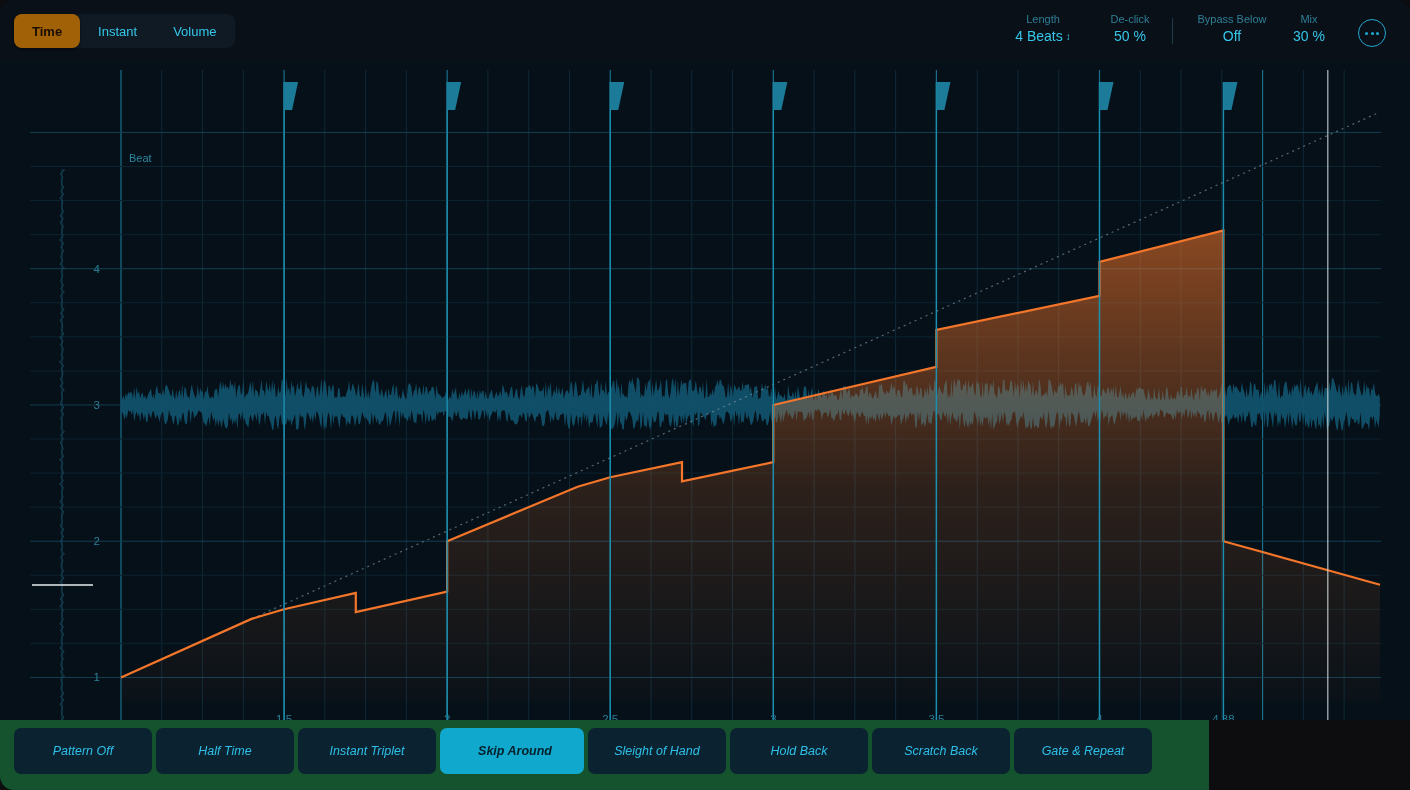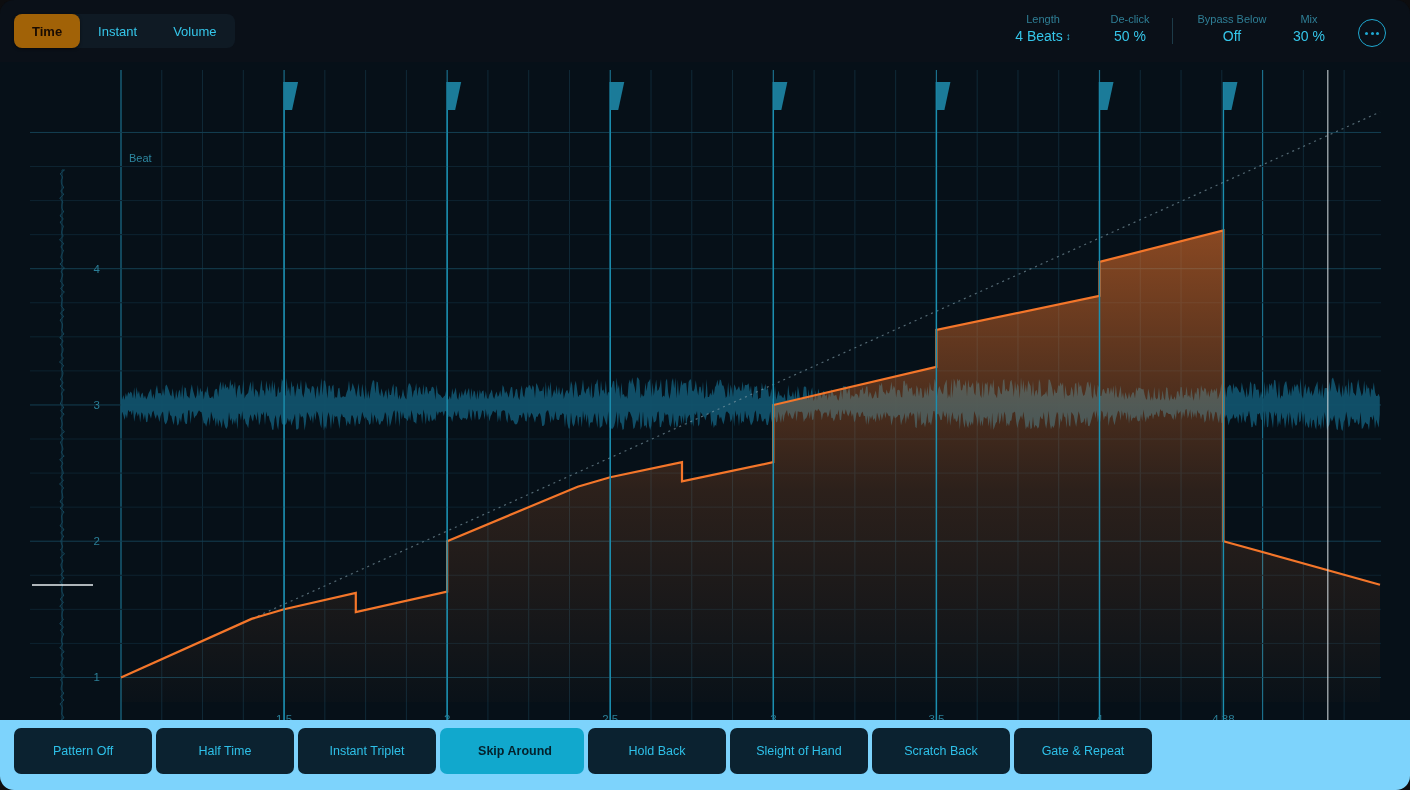--- a/index.html
+++ b/index.html
@@ -27,21 +27,21 @@
   #morebtn{position:absolute;left:1358px;top:19px;width:26px;height:26px;border:1.6px solid #1fa8d0;
            border-radius:50%;display:flex;align-items:center;justify-content:center;cursor:pointer;}
   #morebtn span{display:block;width:3px;height:3px;border-radius:50%;background:#1fa8d0;margin:0 1.2px;}
 
   
   #graphwrap{position:absolute;left:0;top:62px;width:1410px;height:658px;background:#061018;}
   #graph{position:absolute;left:0;top:0;width:1410px;height:658px;}
   #beatlabel{position:absolute;left:89px;top:90px;font-size:11px;color:#2d87a0;margin-left:40px;}
 
   
-  #bottombar{position:absolute;left:0;top:720px;width:1410px;height:70px;background:#7dd3fc;}
+  #bottombar{position:absolute;left:0;top:720px;width:1209px;height:70px;background:#14532d;font-style:italic;}
   #presets{position:absolute;left:14px;top:8px;display:flex;gap:4px;align-items:center;}
   .preset{height:46px;min-width:0;display:flex;align-items:center;justify-content:center;
           background:#0b2230;border-radius:7px;font-size:12.5px;color:#2ec0e8;cursor:pointer;
           white-space:nowrap;padding:0 10px;}
   .preset.active{background:#11a8cd;color:#04202b;font-weight:600;padding-left:16px;}
 </style>
 </head>
 <body>
 
 <div id="app">
@@ -177,20 +177,20 @@
       </svg>
     <div id="beatlabel">Beat</div>
   </div>
 
   <div id="bottombar">
     <div id="presets">
       <div class="preset" style="width:118px">Pattern Off</div>
       <div class="preset" style="width:118px">Half Time</div>
       <div class="preset" style="width:118px">Instant Triplet</div>
       <div class="preset active" style="width:118px">Skip Around</div>
+      <div class="preset" style="width:118px">Sleight of Hand</div>
       <div class="preset" style="width:118px">Hold Back</div>
-      <div class="preset" style="width:118px">Sleight of Hand</div>
       <div class="preset" style="width:118px">Scratch Back</div>
       <div class="preset" style="width:118px">Gate &amp; Repeat</div>
 
     </div>
   </div>
 </div>
 
 </body></html>

